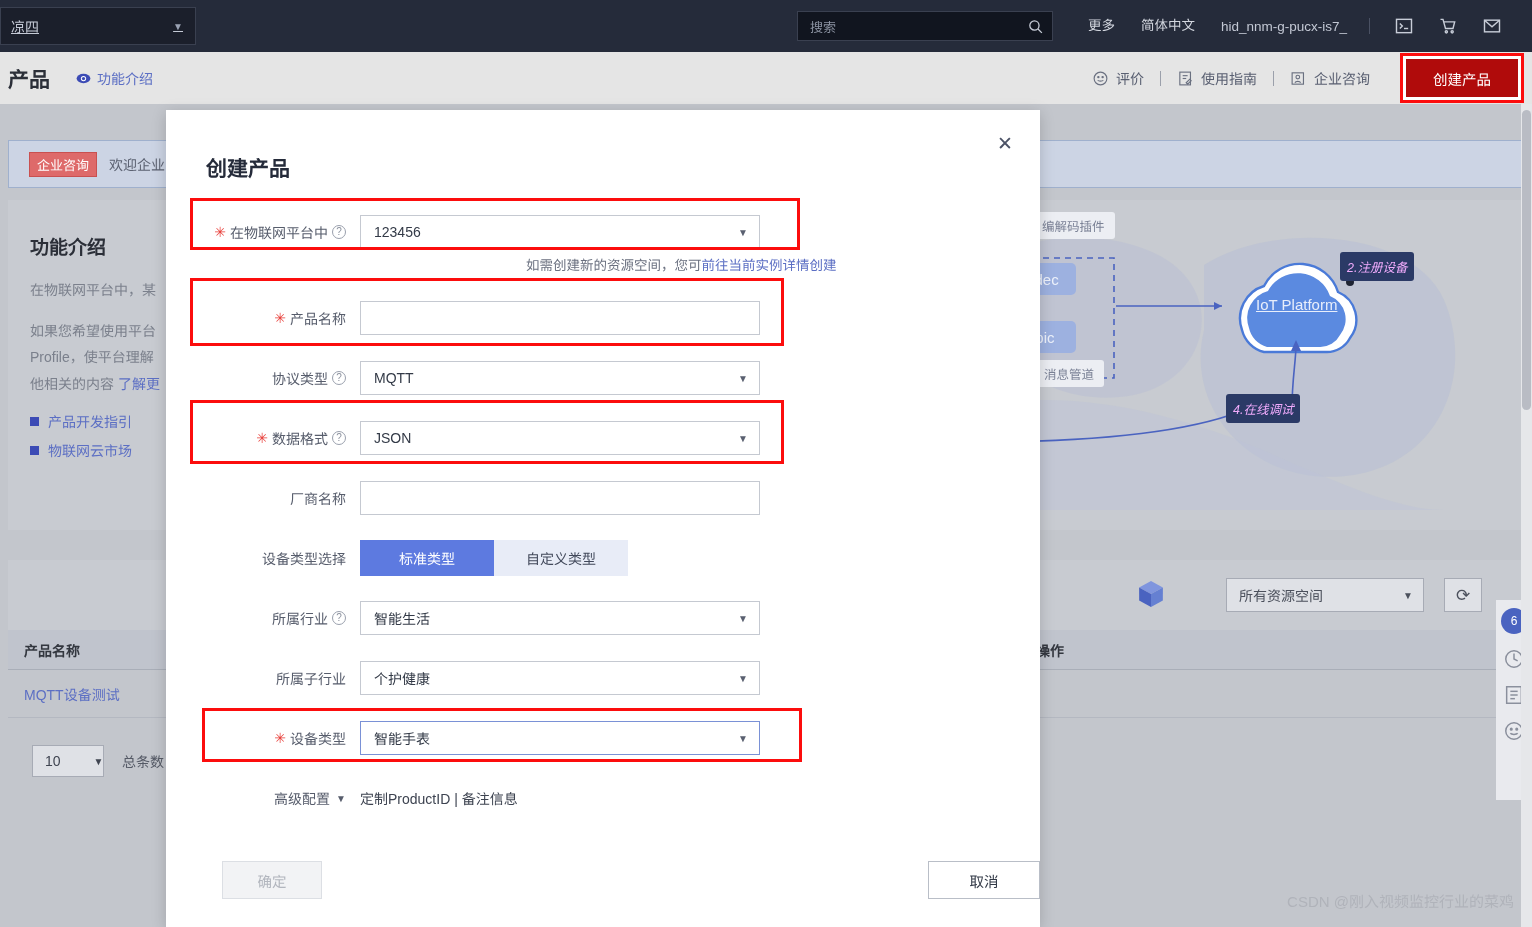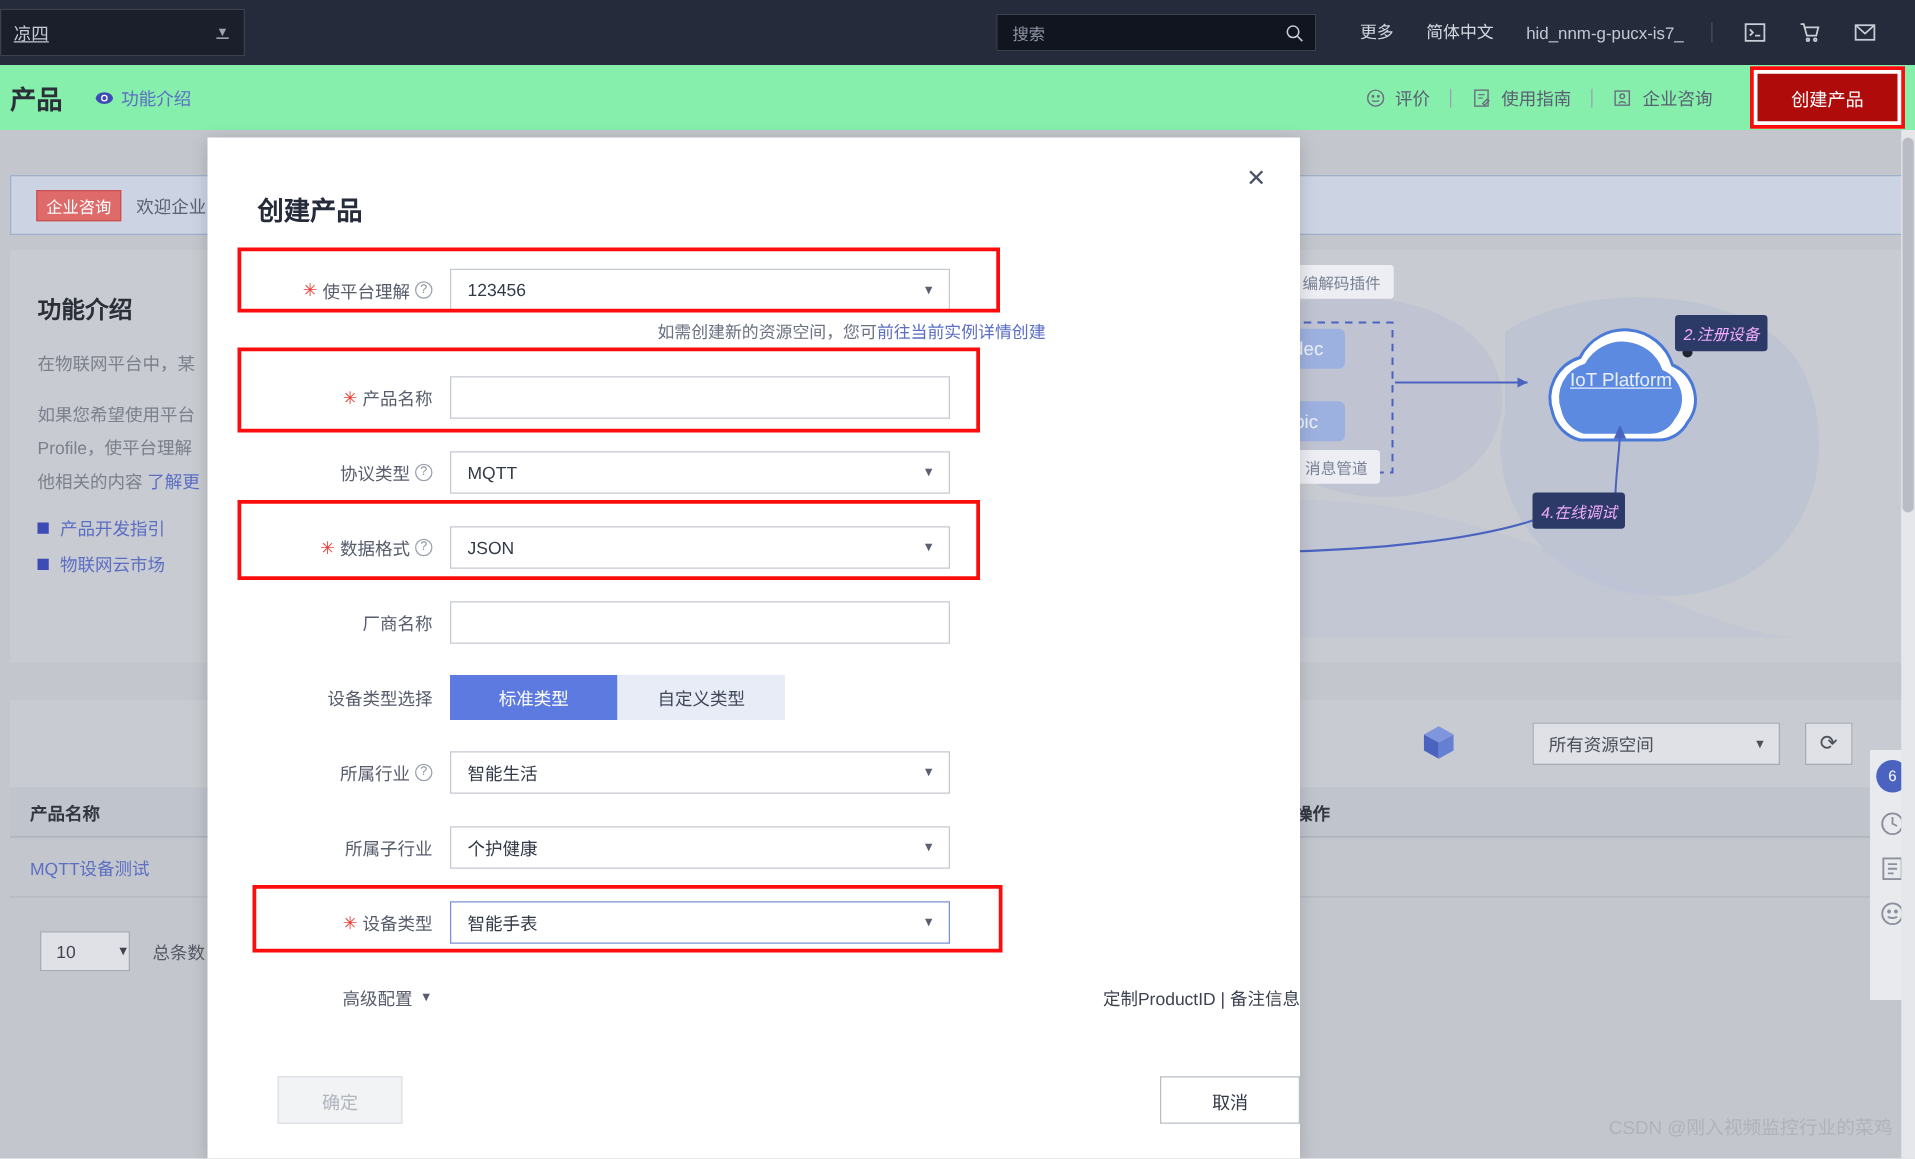--- a/index.html
+++ b/index.html
@@ -42,21 +42,21 @@
     line-height: 52px;
   }
   .tb-user { color: #c3c8d4; font-size: 13.5px; padding: 0 10px 0 13px; }
   .tb-divider { width: 1px; height: 16px; background: #4a5163; margin: 0 12px; }
   .tb-icon { padding: 0 12px; display: flex; align-items: center; }
   .tb-icon svg { width: 20px; height: 20px; }
 
   
   .pagehead {
     position: absolute; left: 0; top: 52px; width: 1532px; height: 52px;
-    background: #86efac;
+    background: #e5e5e5;
     display: flex; align-items: center;
   }
   .ph-title { font-size: 21px; font-weight: bold; color: #2b2f38; margin-left: 8px; }
   .ph-intro { display: flex; align-items: center; gap: 6px; margin-left: 26px; color: #5c6fc4; font-size: 14px; }
   .ph-intro .eye { width: 15px; height: 15px; }
   .ph-right { margin-left: auto; display: flex; align-items: center; padding-right: 8px; }
   .ph-act { display: flex; align-items: center; gap: 7px; color: #5a6072; font-size: 14px; padding: 0 16px; }
   .ph-act svg { width: 17px; height: 17px; }
   .ph-sep { width: 1px; height: 15px; background: #9ba0ab; }
   .create-btn {
@@ -223,21 +223,21 @@
   
   .hl { position: absolute; border: 3px solid #fc0d0d; pointer-events: none; z-index: 60; }
 
   .seg { display: flex; }
   .seg-btn {
     width: 134px; height: 36px; display: flex; align-items: center; justify-content: center;
     font-size: 14px; background: #e8ecf7; color: #41485a;
   }
   .seg-btn.active { background: #5d7ae0; color: #fff; }
 
-  .adv { display: flex; align-items: center; height: 60px; justify-content: space-between; }
+  .adv { display: flex; align-items: center; height: 60px; }
   .adv-lbl {
     width: 194px; text-align: right; padding-right: 14px; font-size: 14px; color: #575d6c;
     display: flex; align-items: center; justify-content: flex-end; gap: 6px;
   }
   .adv-links { font-size: 14px; color: #4d5costart; color: #3d4350; }
 
   .modal-footer {
     position: absolute; left: 0; bottom: 28px; width: 874px;
     display: flex; justify-content: space-between; gap: 9px; padding-left: 56px;
   }
@@ -468,21 +468,21 @@
 
   <div class="modal">
     <div class="modal-close">✕</div>
     <div class="modal-title">创建产品</div>
 
     <div class="form">
 
       <div class="row">
         <div class="lbl">
           <span class="req">✳</span>
-          <span>使平台理解</span>
+          <span>在物联网平台中</span>
           <span class="qm">?</span>
         </div>
         <div class="field">
           <span>123456</span>
           <span class="caret">▼</span>
         </div>
       </div>
 
       <div style="position:relative; height:26px;">
         <div style="position:absolute; left:360px; top:-8px; font-size:13.5px; color:#6b7180;">

